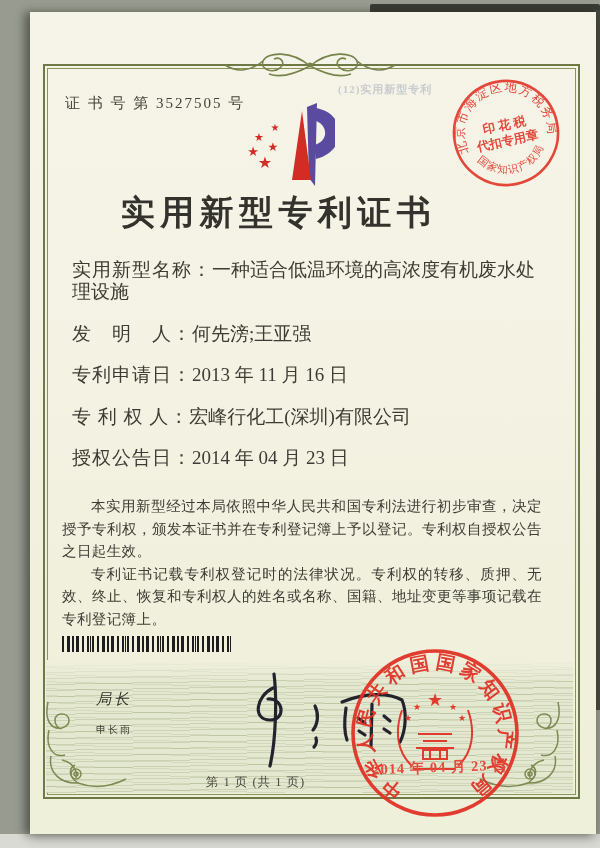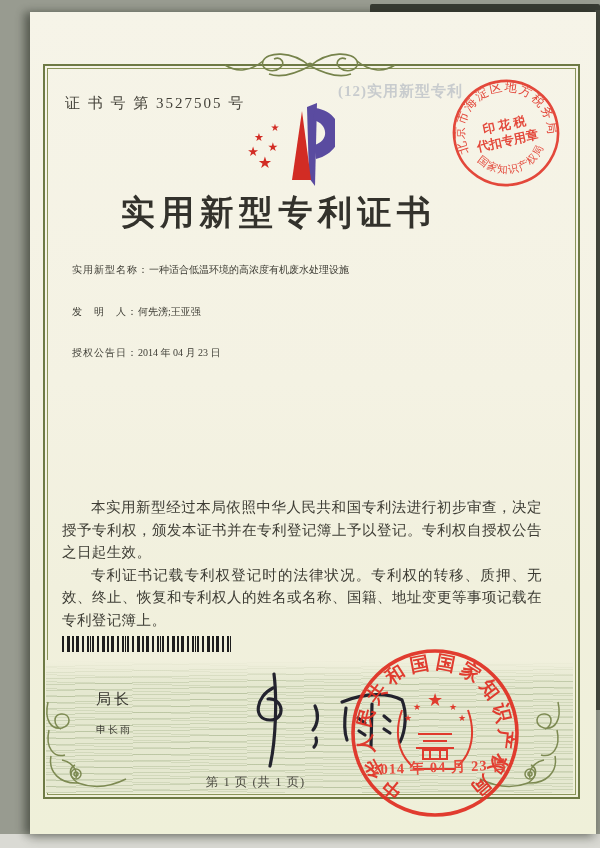--- a/index.html
+++ b/index.html
@@ -31,44 +31,44 @@
       repeating-linear-gradient(179deg, rgba(124,146,94,.25) 0 1px, transparent 1px 6px),
       repeating-linear-gradient(181.5deg, rgba(124,146,94,.18) 0 1px, transparent 1px 7px);
     z-index:1;
   }
   .band::before{content:"";position:absolute;left:0;top:0;width:100%;height:24px;
     background:linear-gradient(180deg,#f1f0dd 0%,rgba(241,240,221,0) 100%);}
   .cert-number{
     position:absolute;left:35px;top:82px;font-size:15px;color:#44423a;letter-spacing:2px;z-index:2;
   }
   .ghost-text{
-    position:absolute;left:308px;top:70px;font-size:15px;font-weight:bold;
+    position:absolute;left:308px;top:70px;font-size:11px;font-weight:bold;
     color:rgba(125,140,165,.38);letter-spacing:1px;z-index:2;
   }
   .logo{position:absolute;left:185px;top:86px;width:120px;height:96px;z-index:2;}
   .title{
     position:absolute;left:13px;top:178px;width:471px;text-align:center;
     font-size:34px;font-weight:bold;color:#33322c;letter-spacing:.16em;z-index:2;
   }
   .fields{position:absolute;left:42px;top:247px;width:470px;display:flex;flex-direction:column;gap:19.5px;z-index:2;}
-  .field-row{font-size:10px;line-height:22px;color:#3d3c34;}
+  .field-row{font-size:19px;line-height:22px;color:#3d3c34;}
   .field-row .lab{letter-spacing:1px;}
   .body-text{position:absolute;left:32px;top:484px;width:480px;z-index:2;}
   .body-text p{
     margin:0;font-size:14.5px;line-height:22.6px;color:#3d3c34;
-    text-indent:2em;text-align:justify;letter-spacing:.4px;
+    text-indent:2em;text-align:justify;letter-spacing:.4px;font-family:Liberation Mono, monospace;
   }
   .barcode{
     position:absolute;left:32px;top:624px;width:170px;height:16px;z-index:2;
     background-image:
       repeating-linear-gradient(90deg,#1d1d1d 0 2px,transparent 2px 5px),
       repeating-linear-gradient(90deg,#1d1d1d 0 1px,transparent 1px 7px);
   }
   .issuer{position:absolute;left:66px;top:678px;z-index:3;color:#34332c;}
-  .issuer .role{font-size:15px;letter-spacing:3px;}
+  .issuer .role{font-size:15px;letter-spacing:3px;font-style:italic;}
   .issuer .name{font-size:10px;letter-spacing:2px;margin-top:14px;}
   .signature{position:absolute;left:188px;top:656px;width:210px;height:110px;z-index:3;}
   .footer-page{
     position:absolute;left:13px;top:762px;width:425px;text-align:center;
     font-size:12.5px;color:#4a4940;z-index:2;letter-spacing:1px;
   }
   .tax-seal{position:absolute;left:411px;top:56px;width:130px;height:130px;z-index:4;transform:rotate(-12deg);opacity:.92;}
   .office-seal{position:absolute;left:310px;top:626px;width:190px;height:190px;z-index:4;opacity:.93;}
   .seal-date{
     position:absolute;left:315px;top:746px;width:190px;text-align:center;z-index:5;
@@ -146,20 +146,22 @@
         <text x="38" y="58" font-size="13">★</text>
         <text x="50" y="70" font-size="16">★</text>
       </g>
     </svg>
 
     <div class="title">实用新型专利证书</div>
 
     <div class="fields">
       <div class="field-row"><span class="lab">实用新型名称：</span><span>一种适合低温环境的高浓度有机废水处理设施</span></div>
       <div class="field-row"><span class="lab">发　明　人：</span><span>何先滂;王亚强</span></div>
+      <div class="field-row"><span class="lab">专利申请日：</span><span>2013 年 11 月 16 日</span></div>
+      <div class="field-row"><span class="lab">专 利 权 人：</span><span>宏峰行化工(深圳)有限公司</span></div>
       <div class="field-row"><span class="lab">授权公告日：</span><span>2014 年 04 月 23 日</span></div>
     </div>
 
     <div class="body-text">
       <p>本实用新型经过本局依照中华人民共和国专利法进行初步审查，决定授予专利权，颁发本证书并在专利登记簿上予以登记。专利权自授权公告之日起生效。</p>
       <p>专利证书记载专利权登记时的法律状况。专利权的转移、质押、无效、终止、恢复和专利权人的姓名或名称、国籍、地址变更等事项记载在专利登记簿上。</p>
     </div>
 
     <div class="barcode"></div>
 

